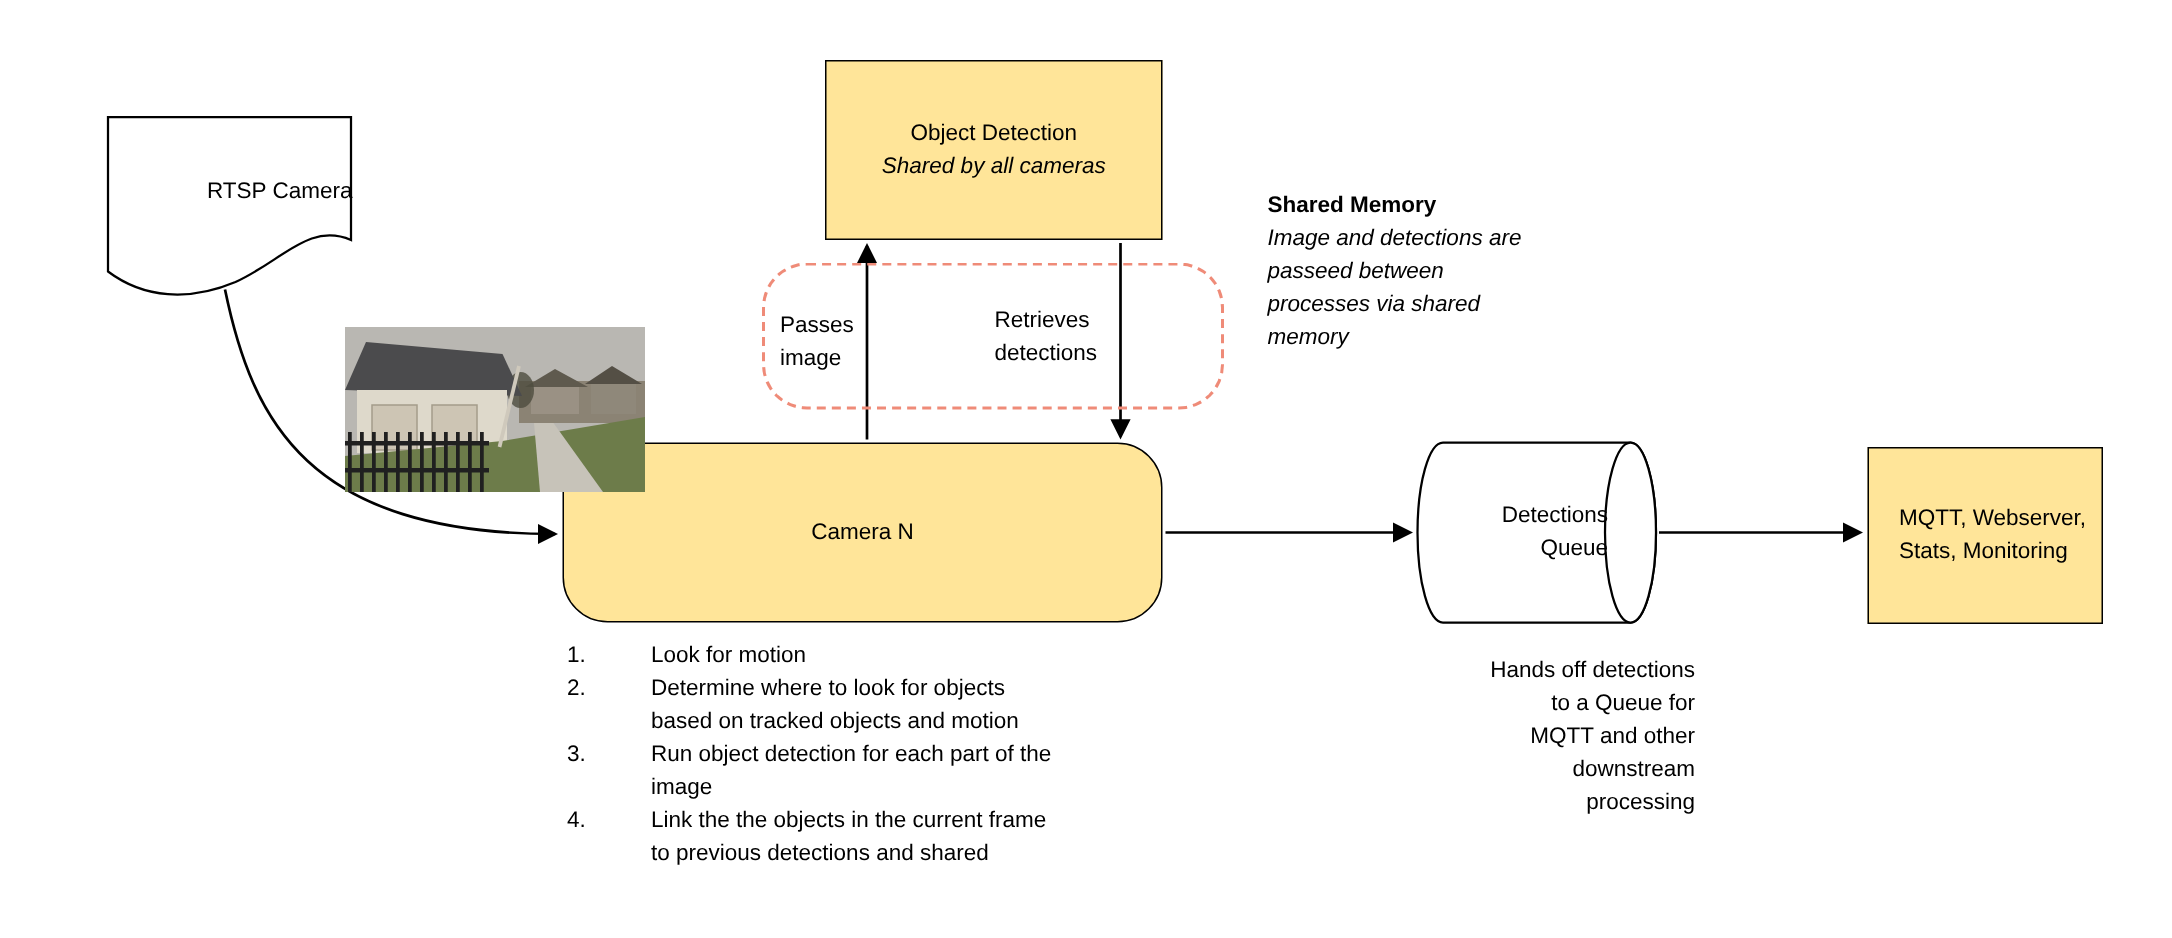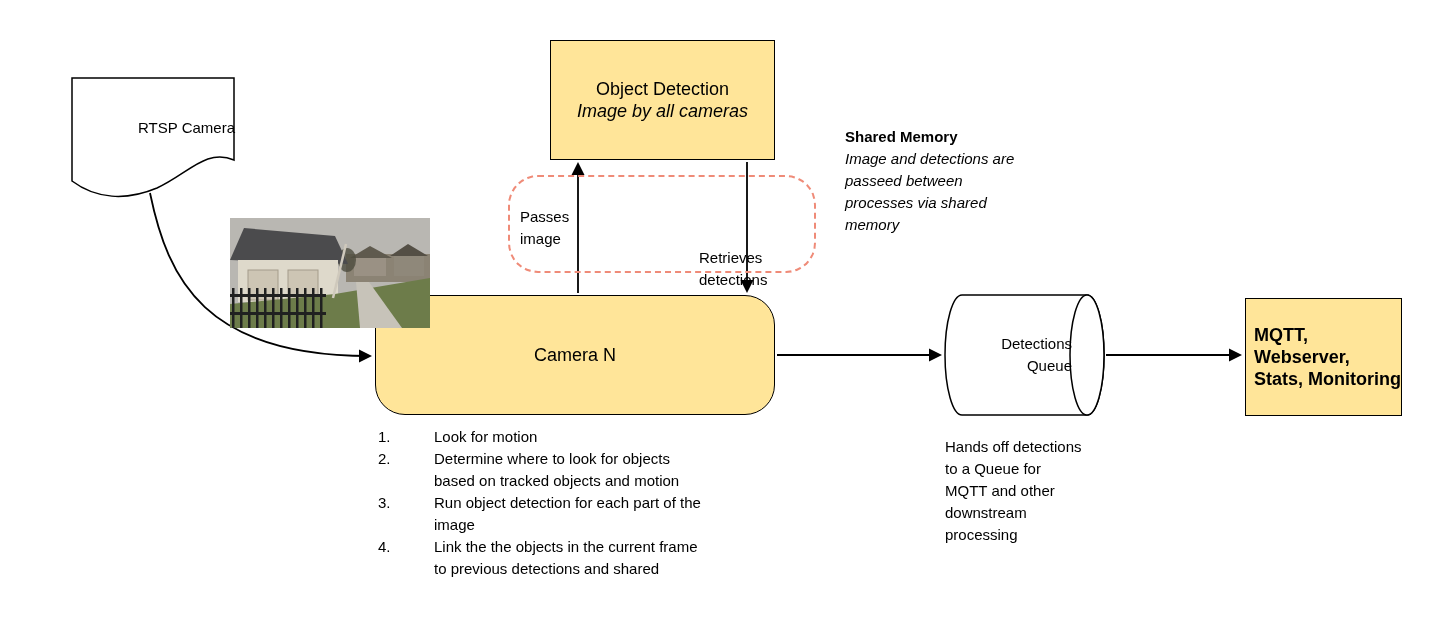--- a/index.html
+++ b/index.html
@@ -33,21 +33,21 @@
   marker path{fill:var(--arrow);}
   .node-box{
     position:absolute;
     background:var(--node-fill);
     border:1px solid var(--node-border);
     display:flex;
     flex-direction:column;
     align-items:center;
     justify-content:center;
     text-align:center;
-    font-size:18px;
+    font-size:15px;
     line-height:22px;
     z-index:2;
   }
   .txt{
     position:absolute;
     font-size:15px;
     line-height:22px;
     white-space:pre-line;
     z-index:4;
   }
@@ -77,23 +77,22 @@
     font-size:15px;
     line-height:22px;
     z-index:4;
   }
   .step-row{display:flex;}
   .step-num{width:56px;flex:0 0 56px;}
   .step-text{white-space:pre-line;width:344px;}
   .outputs-box{
     align-items:flex-start;
     text-align:left;
-    padding-left:8px;
+    padding-left:20px;
     white-space:pre-line;
-    font-weight:bold;
   }
 </style>
 </head>
 <body>
 
 <div class="canvas">
 
   <svg class="overlay-svg">
     <defs>
       <marker id="ah" viewBox="0 0 10 10" refX="8.5" refY="5" markerWidth="7.5" markerHeight="7.5" orient="auto-start-reverse">
@@ -112,21 +111,21 @@
     <line class="arrow-line" x1="578" y1="293" x2="578" y2="164" marker-end="url(#ah)"></line>
     <line class="arrow-line" x1="747" y1="162" x2="747" y2="291" marker-end="url(#ah)"></line>
     <line class="arrow-line" x1="777" y1="355" x2="940" y2="355" marker-end="url(#ah)"></line>
     <line class="arrow-line" x1="1106" y1="355" x2="1240" y2="355" marker-end="url(#ah)"></line>
   </svg>
 
   <div class="dashed-region"></div>
 
   <div class="node-box" style="left:550px;top:40px;width:225px;height:120px;">
     <div>Object Detection</div>
-    <div class="italic">Image by all cameras</div>
+    <div class="italic">Shared by all cameras</div>
   </div>
 
   <div class="node-box" style="left:375px;top:295px;width:400px;height:120px;border-radius:30px;">
     <div>Camera N</div>
   </div>
 
   <div class="node-box outputs-box" style="left:1245px;top:298px;width:157px;height:118px;">
     <div>MQTT, Webserver,
 Stats, Monitoring</div>
   </div>
@@ -137,24 +136,24 @@
 
 
   <div class="txt bold" style="left:845px;top:126px;width:220px;">Shared Memory</div>
   <div class="txt" style="left:845px;top:148px;width:220px;font-style:italic;">Image and detections are
 passeed between
 processes via shared
 memory</div>
 
   <div class="txt" style="left:520px;top:206px;width:70px;">Passes
 image</div>
-  <div class="txt" style="left:699px;top:203px;width:90px;margin-top:44px;">Retrieves
+  <div class="txt" style="left:663px;top:203px;width:90px;">Retrieves
 detections</div>
 
-  <div class="txt" style="left:945px;top:436px;width:185px;">Hands off detections
+  <div class="txt" style="left:945px;top:436px;width:185px;text-align:right;">Hands off detections
 to a Queue for
 MQTT and other
 downstream
 processing</div>
 
   <div class="steps">
     <div class="step-row">
       <div class="step-num">1.</div>
       <div class="step-text">Look for motion</div>
     </div>

